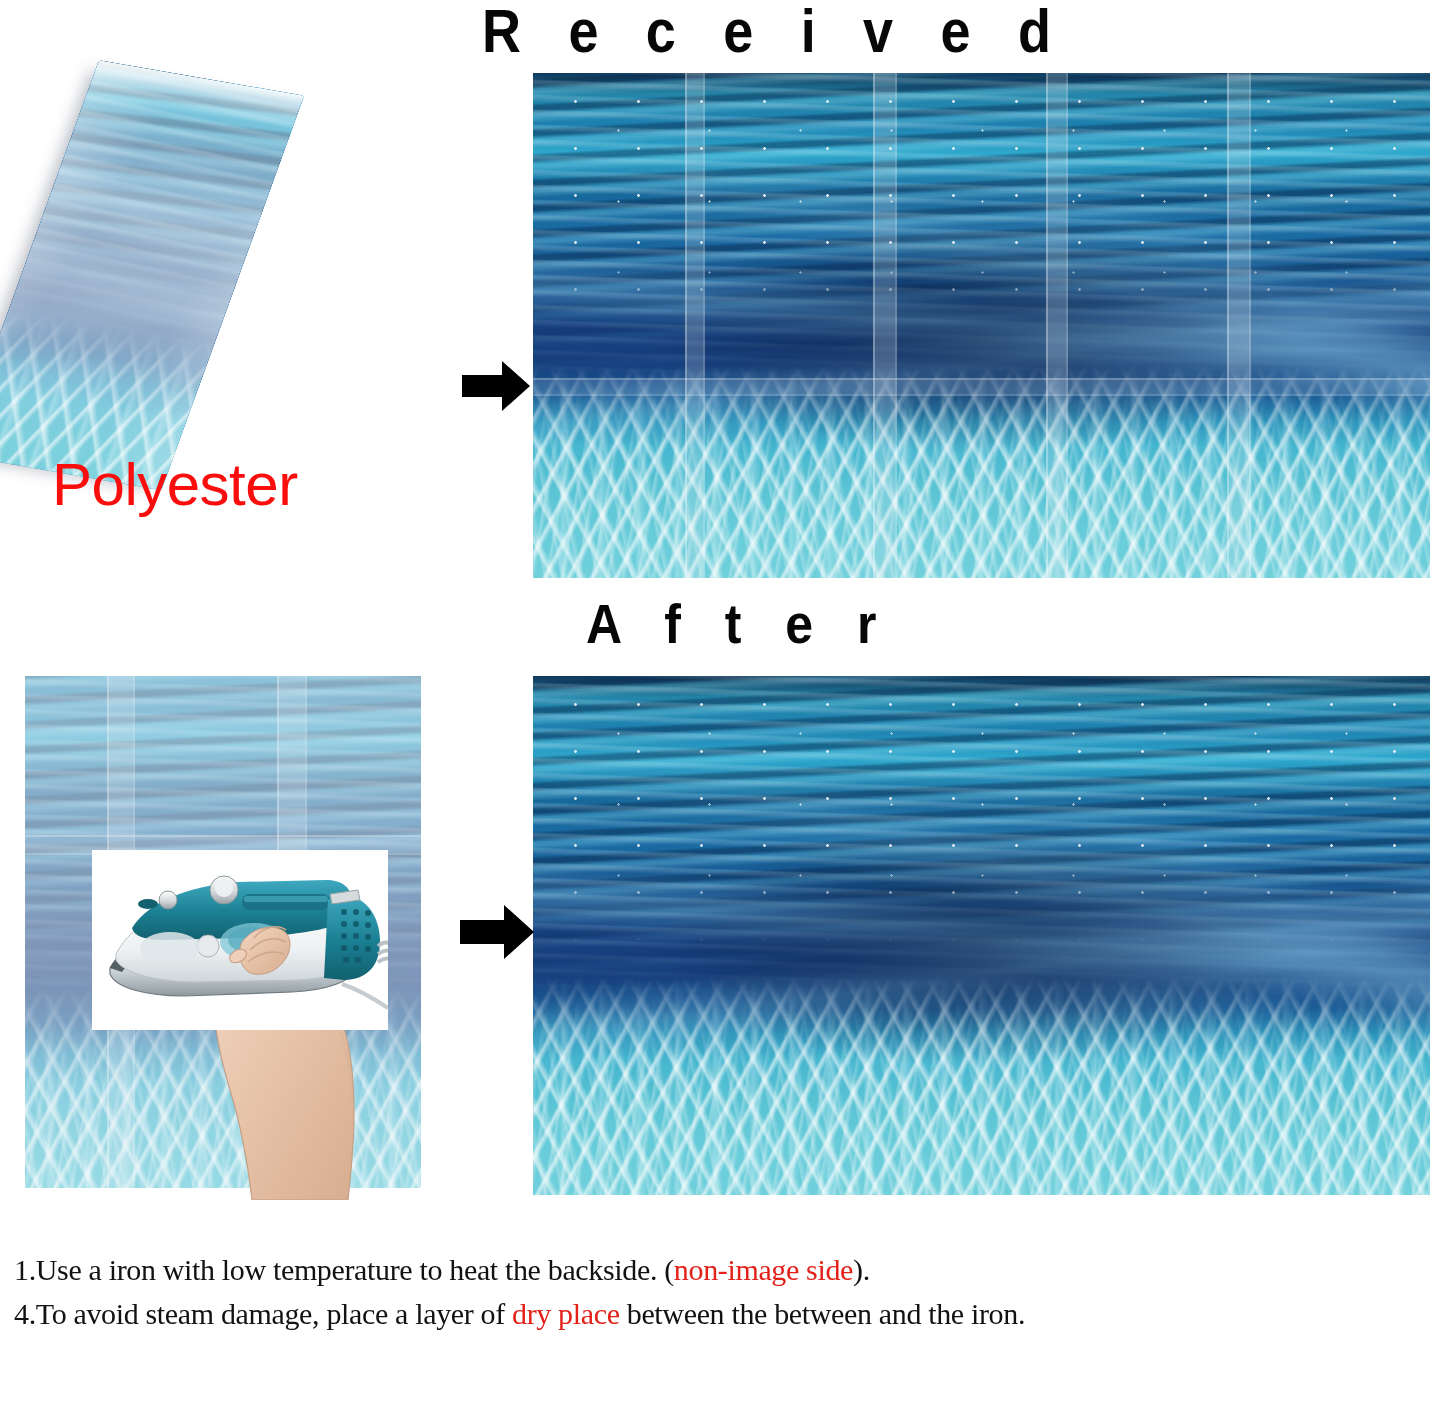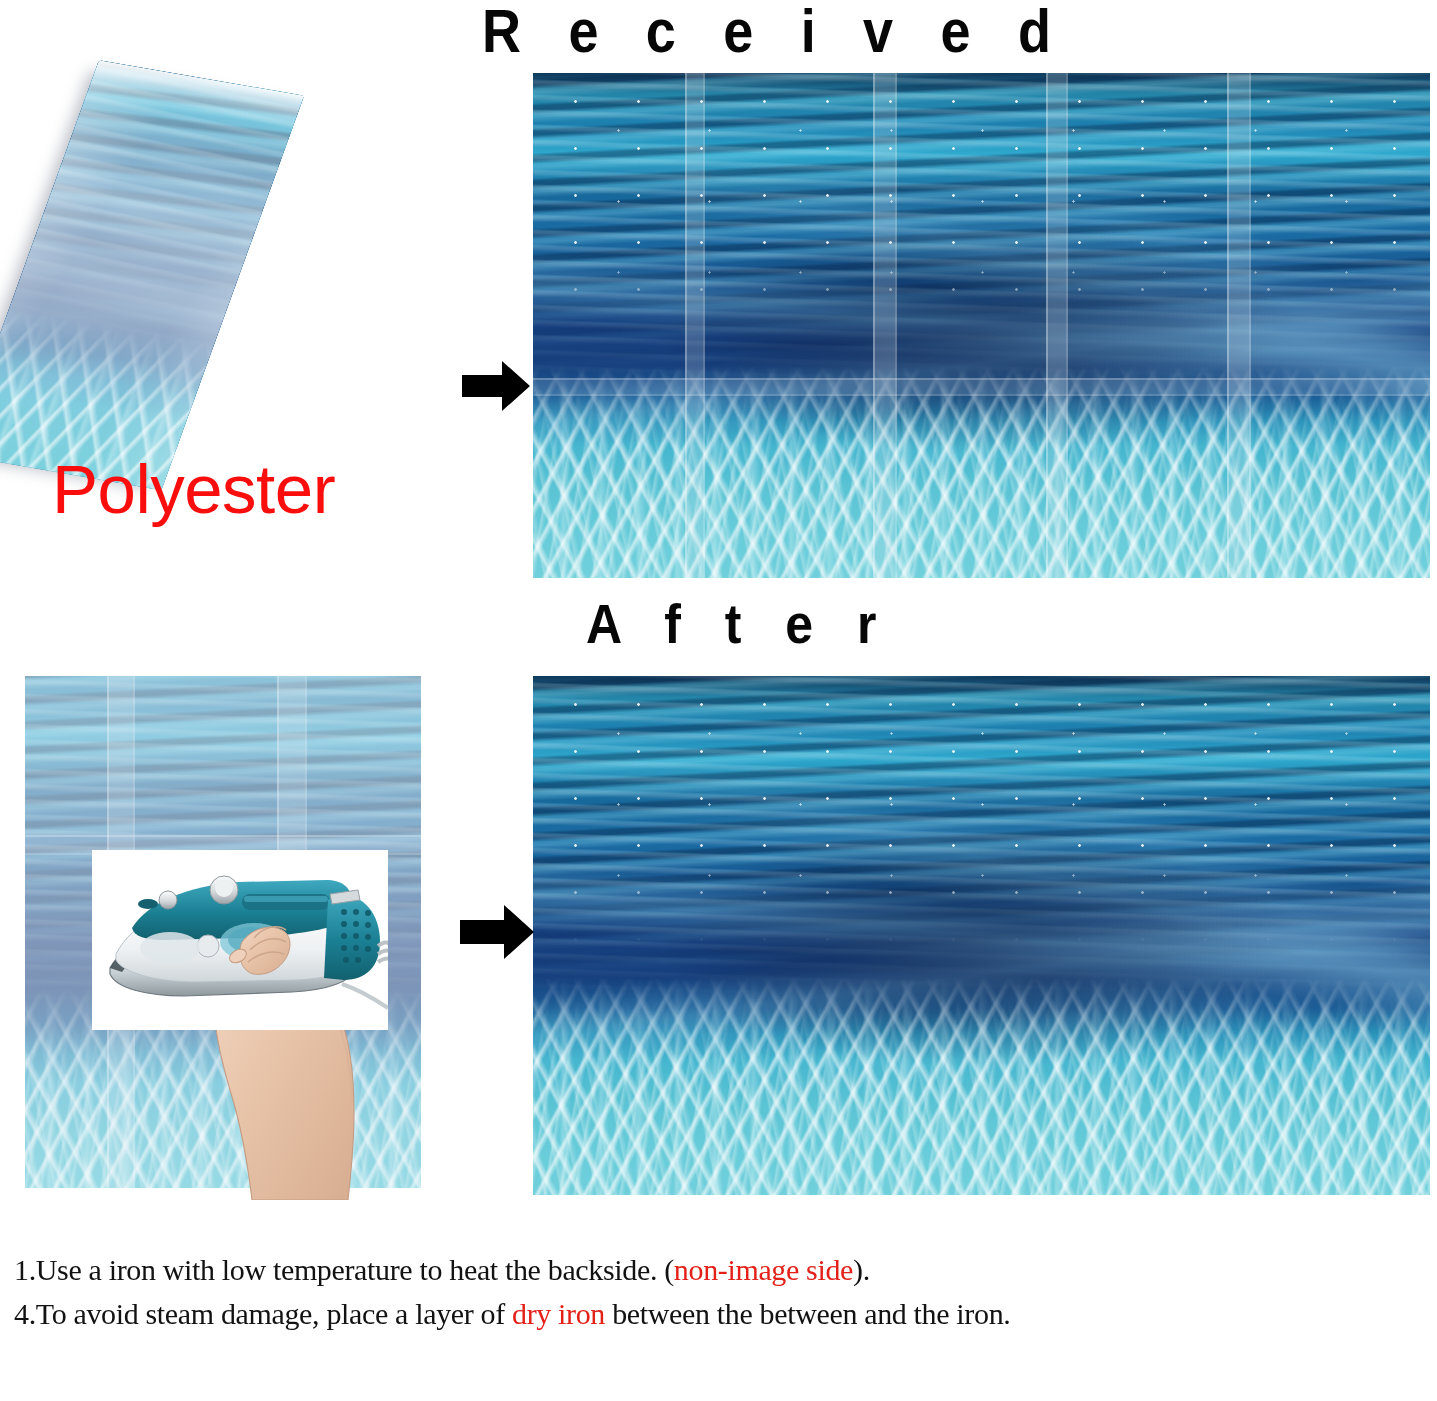--- a/index.html
+++ b/index.html
@@ -19,21 +19,21 @@
     letter-spacing:0.30em;
     white-space:nowrap;
     line-height:1;
   }
   #received-label{left:482px;top:0px;font-size:54px;transform:scaleY(1.12);transform-origin:left top;}
   #after-label{left:586px;top:596px;font-size:50px;transform:scaleY(1.12);transform-origin:left top;}
 
   
   #polyester-label{
     position:absolute;left:52px;top:455px;
-    font-size:69px;color:#f90d0d;font-weight:400;
+    font-size:60px;color:#f90d0d;font-weight:400;
     font-family:"Liberation Sans", sans-serif;
     letter-spacing:-0.5px;line-height:1;white-space:nowrap;
     z-index:6;
   }
 
   
   .arrow{position:absolute;z-index:7;}
   #arrow-top{left:460px;top:358px;width:72px;height:56px;}
   #arrow-bottom{left:458px;top:902px;width:78px;height:60px;}
 
@@ -434,15 +434,15 @@
   <div class="layer sea-bubbles"></div>
   <div class="layer sea-floor"></div>
   <div class="layer sea-floor2"></div>
 </div>
 
 <div id="instructions">
   <div class="howto-line">
     <span>1.Use a iron with low temperature to heat the backside. (</span><span class="red">non-image side</span><span>).</span>
   </div>
   <div class="howto-line">
-    <span>4.To avoid steam damage, place a layer of </span><span class="red">dry iron</span><span> between the between and the iron.</span>
+    <span>4.To avoid steam damage, place a layer of </span><span class="red">dry place</span><span> between the between and the iron.</span>
   </div>
 </div>
 
 </body></html>

